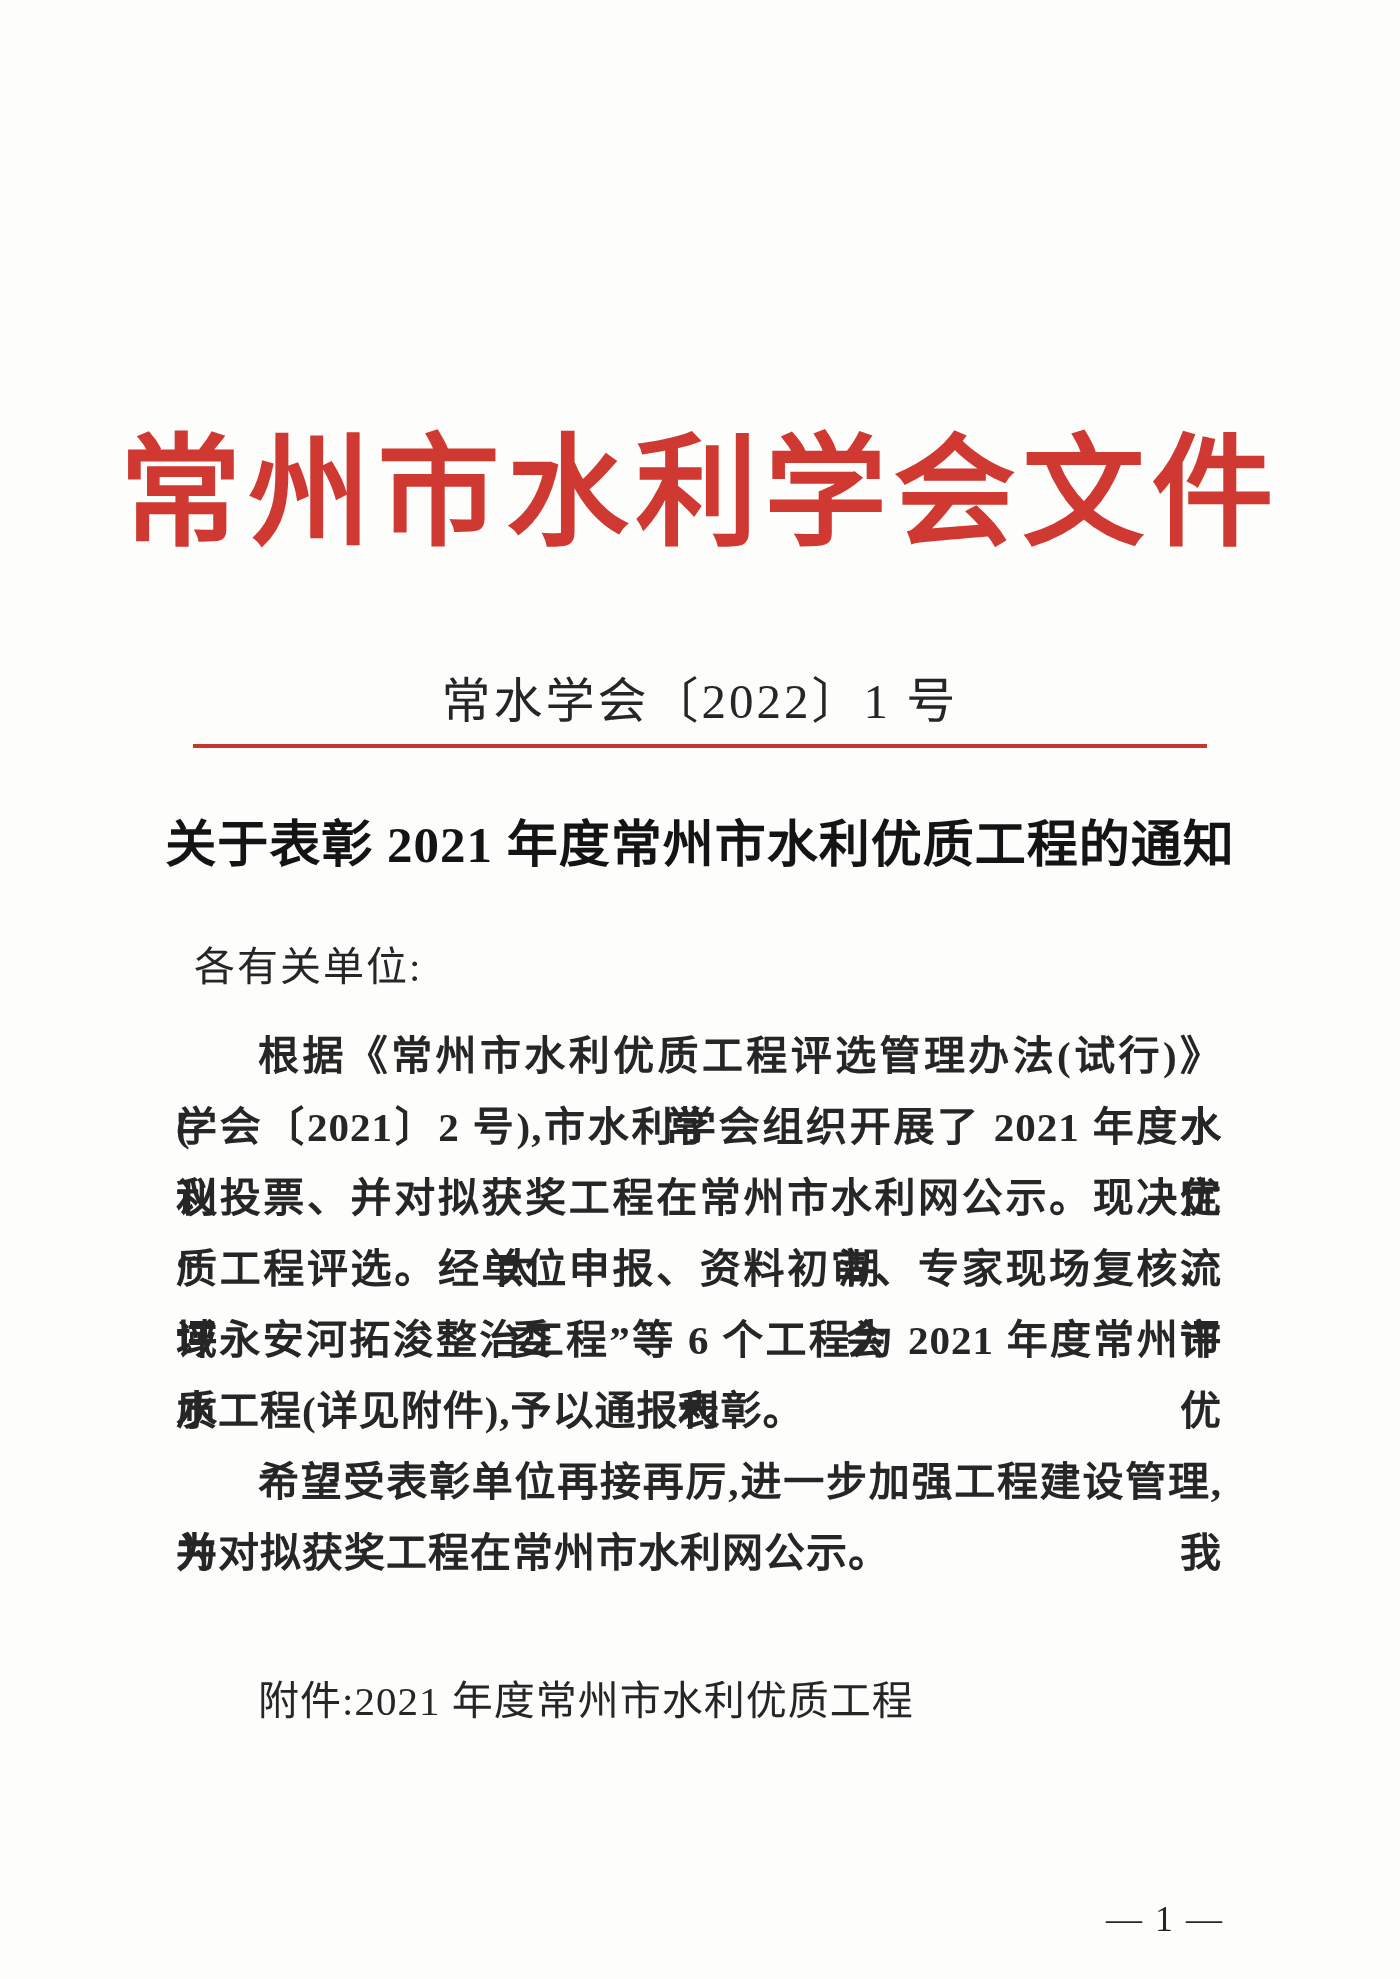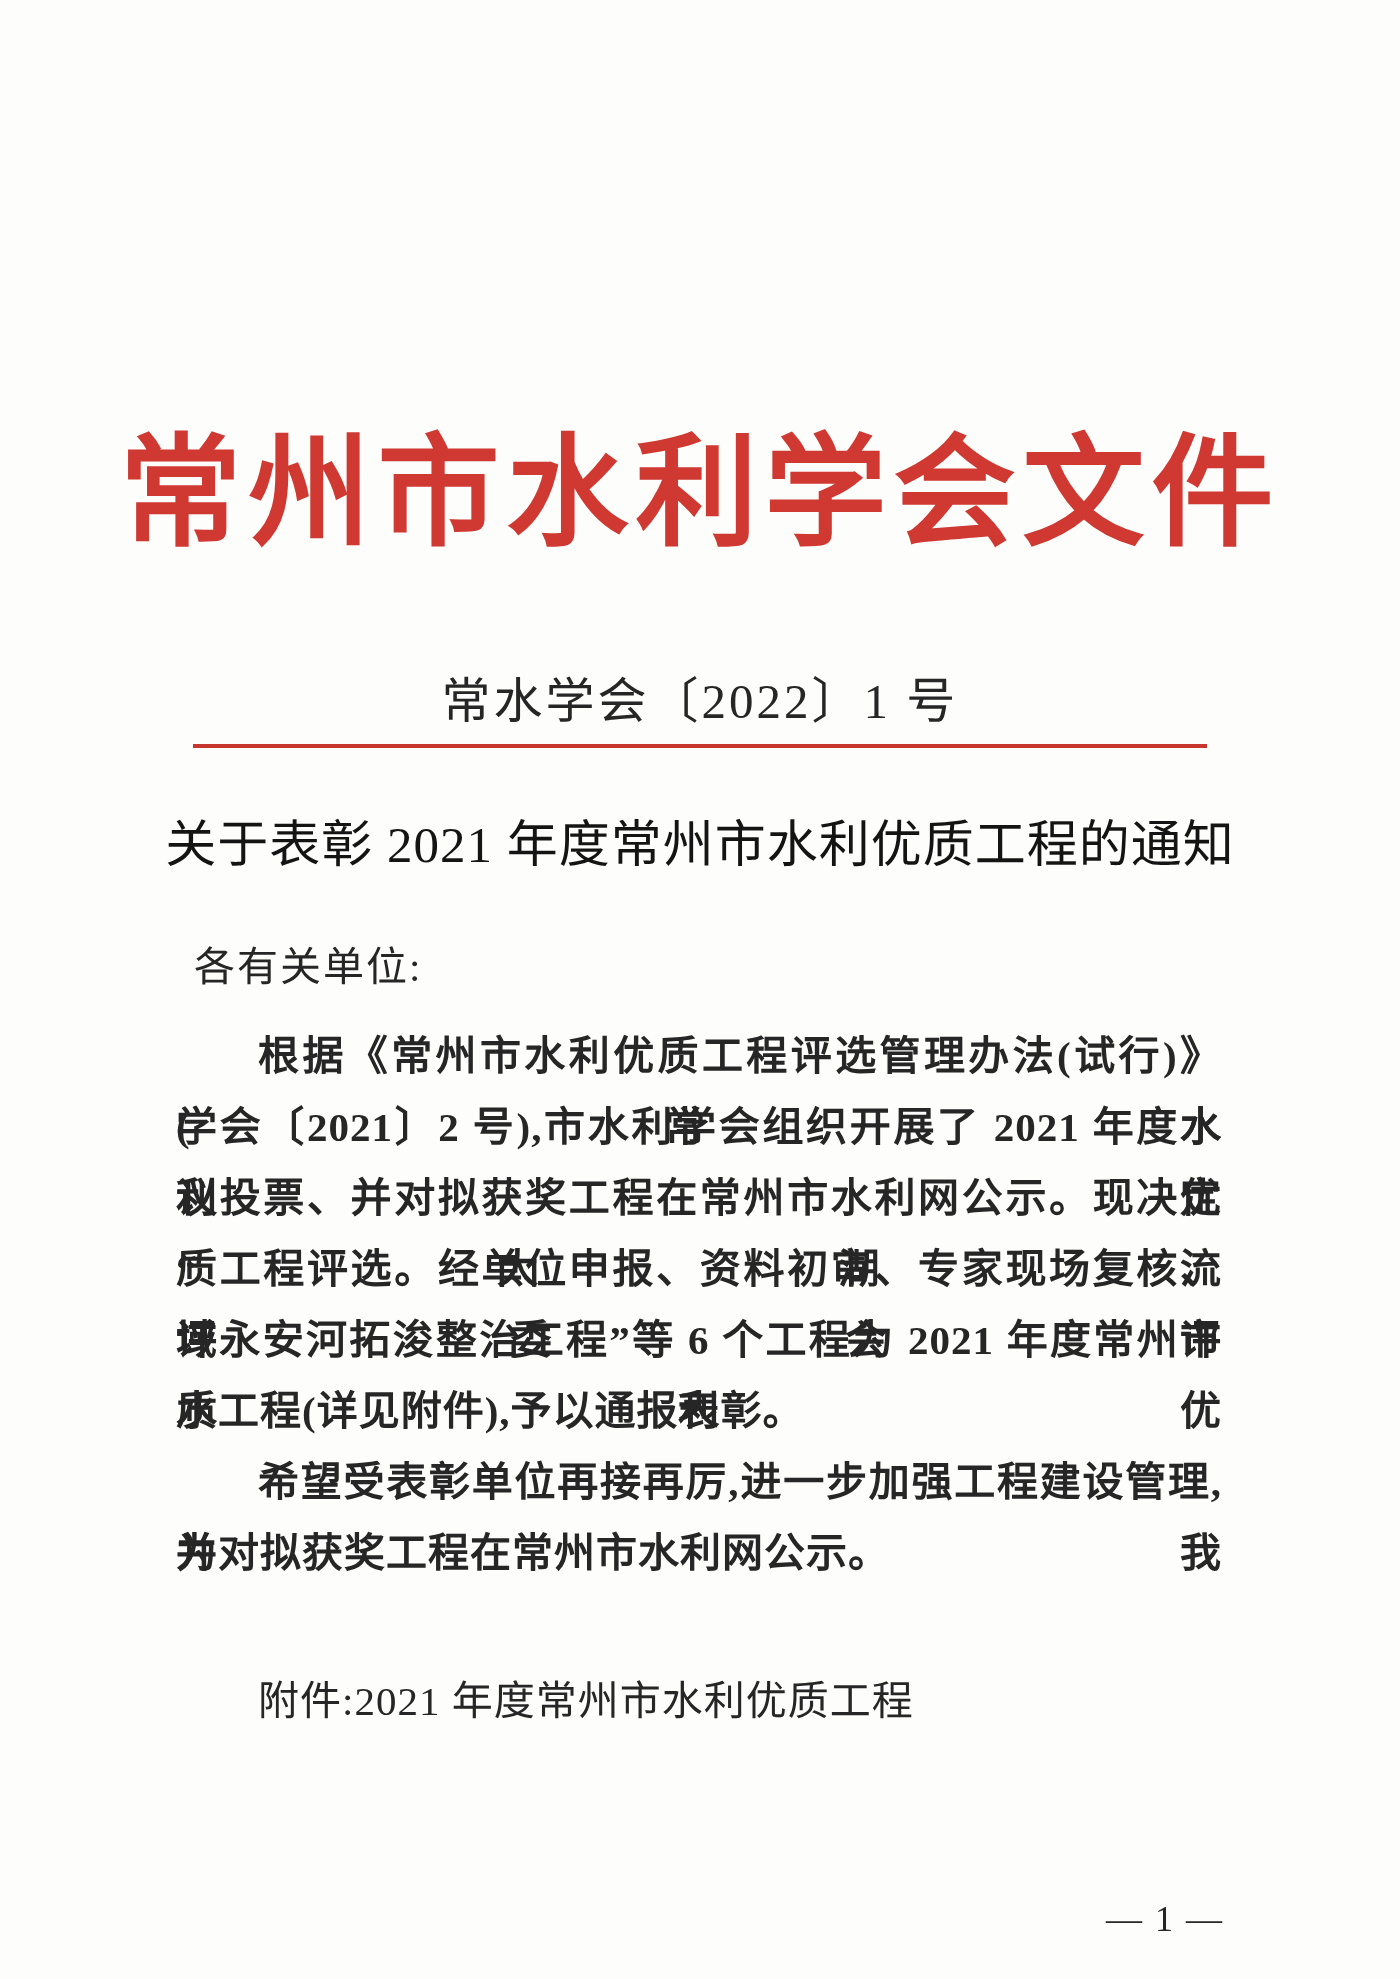--- a/index.html
+++ b/index.html
@@ -52,21 +52,21 @@
   }
   .subject {
     position: absolute;
     top: 810px;
     left: 0;
     width: 100%;
     margin: 0;
     text-align: center;
     font-size: 51px;
     line-height: 70px;
-    font-weight: 400;
+    font-weight: 700;
     color: var(--title-ink, #141414);
     letter-spacing: 1px;
     white-space: nowrap;
   }
   .salutation {
     position: absolute;
     top: 938px;
     left: 176px;
     width: 1046px;
     font-size: 41px;

